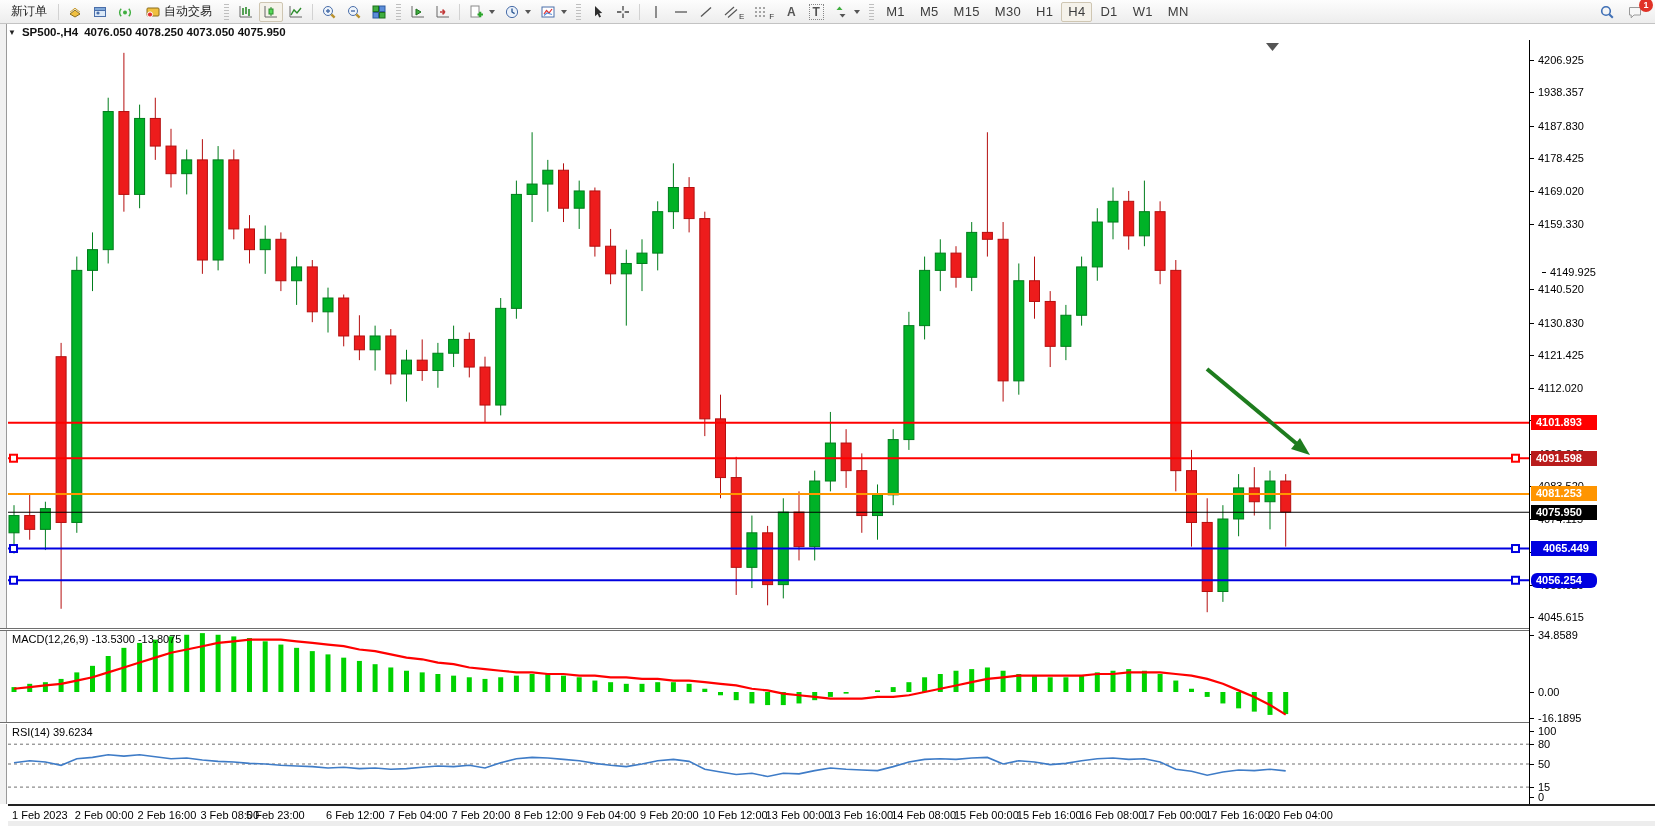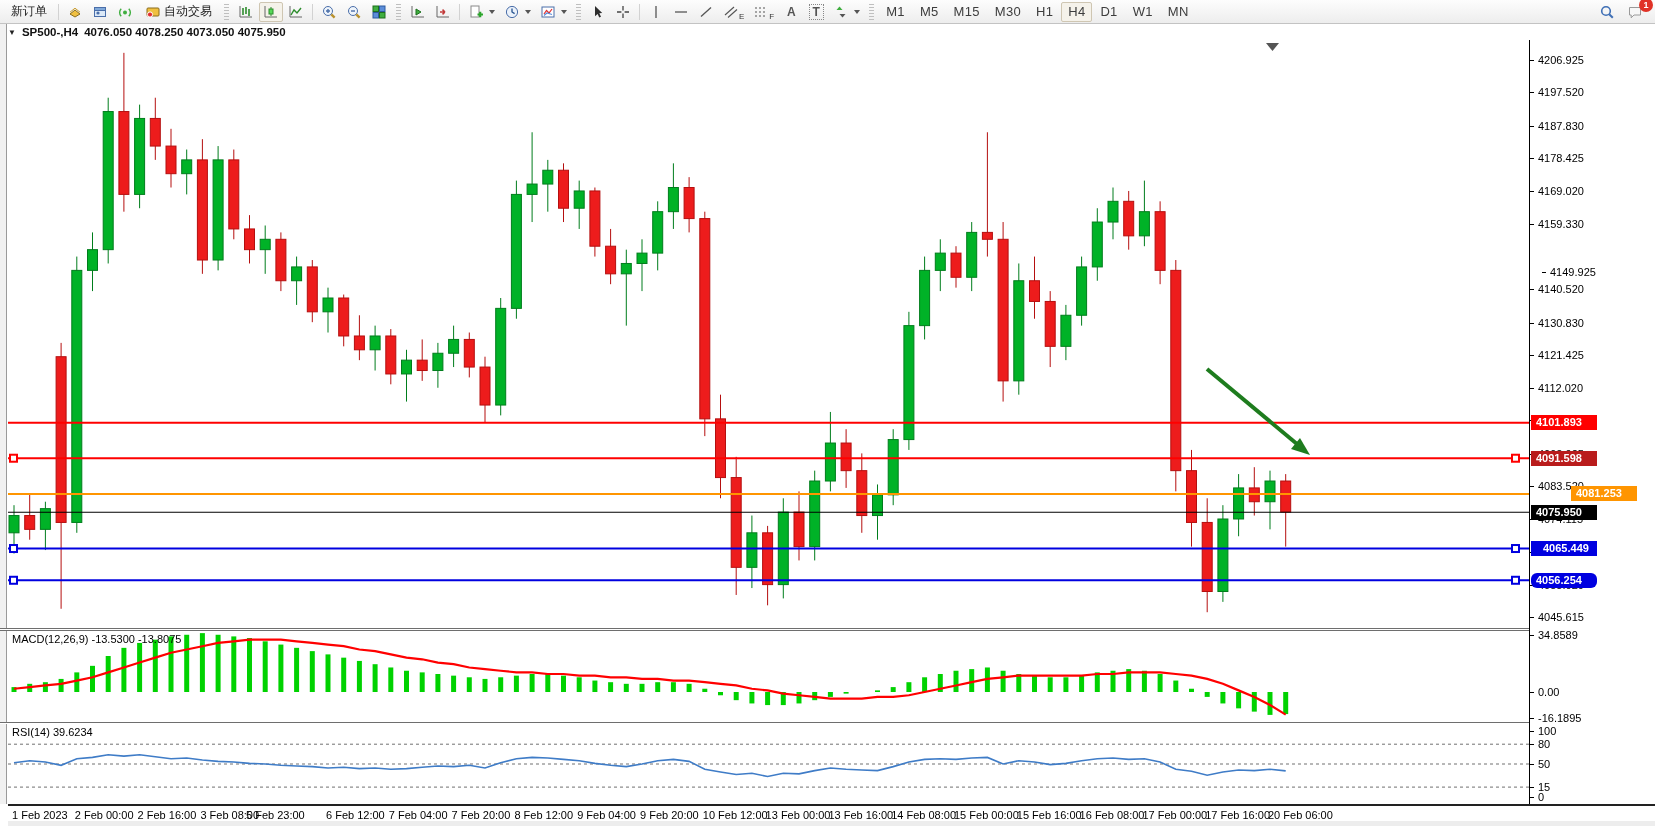--- a/index.html
+++ b/index.html
@@ -725,21 +725,21 @@
       <svg class="pane-svg" id="rsi-svg" width="1521" height="79">
           <line x1="0" y1="20.199999999999996" x2="1521" y2="20.199999999999996" stroke="#707070" stroke-width="1" stroke-dasharray="3 3"></line>
           <line x1="0" y1="40" x2="1521" y2="40" stroke="#707070" stroke-width="1" stroke-dasharray="3 3"></line>
           <line x1="0" y1="63.1" x2="1521" y2="63.1" stroke="#707070" stroke-width="1" stroke-dasharray="3 3"></line>
           <polyline points="6,38.68 21.7,36.699999999999996 37.4,38.019999999999996 53.099999999999994,41.32 68.8,34.72 84.5,33.4 100.19999999999999,30.759999999999998 115.89999999999999,32.08 131.6,30.759999999999998 147.29999999999998,32.739999999999995 163,34.72 178.7,34.059999999999995 194.39999999999998,36.04 210.1,37.36 225.79999999999998,38.019999999999996 241.5,39.339999999999996 257.2,40 272.9,41.32 288.59999999999997,41.98 304.3,42.64 320,43.959999999999994 335.7,43.3 351.4,44.62 367.09999999999997,43.959999999999994 382.79999999999995,45.28 398.5,44.62 414.2,43.3 429.9,41.98 445.59999999999997,42.64 461.29999999999995,41.32 477,43.959999999999994 492.7,38.68 508.4,34.72 524.1,33.4 539.8,34.059999999999995 555.5,35.379999999999995 571.1999999999999,36.699999999999996 586.9,39.339999999999996 602.6,41.32 618.3,42.64 634,40 649.6999999999999,36.699999999999996 665.4,35.379999999999995 681.1,37.36 696.8,45.28 712.5,47.92 728.1999999999999,50.56 743.9,49.239999999999995 759.5999999999999,52.54 775.3,49.239999999999995 791,49.9 806.6999999999999,46.599999999999994 822.4,43.959999999999994 838.0999999999999,45.28 853.8,45.94 869.5,46.599999999999994 885.1999999999999,42.64 900.9,38.019999999999996 916.5999999999999,35.379999999999995 932.3,34.72 948,35.379999999999995 963.6999999999999,34.059999999999995 979.4,33.4 995.0999999999999,40 1010.8,36.699999999999996 1026.5,38.019999999999996 1042.2,40.66 1057.8999999999999,39.339999999999996 1073.6,36.699999999999996 1089.3,34.72 1105,34.059999999999995 1120.7,35.379999999999995 1136.3999999999999,34.72 1152.1,38.019999999999996 1167.8,45.28 1183.5,47.26 1199.2,51.22 1214.8999999999999,47.92 1230.6,45.94 1246.3,46.599999999999994 1262,45.28 1277.7,46.864" fill="none" stroke="#3f7cc7" stroke-width="1.6"></polyline>
         </svg>
     </div>
 
     <div class="axis-col" id="price-axis">
         <div class="tick-label" style="top: 13px;">4206.925</div>
-        <div class="tick-label" style="top: 45.4758px;">4197.520</div>
+        <div class="tick-label" style="top: 45.4758px;">1938.357</div>
         <div class="tick-label" style="top: 78.9358px;">4187.830</div>
         <div class="tick-label" style="top: 111.412px;">4178.425</div>
         <div class="tick-label" style="top: 143.887px;">4169.020</div>
         <div class="tick-label" style="top: 177.347px;">4159.330</div>
         <div class="tick-label" style="top: 225px; margin-left: 12px;">4149.925</div>
         <div class="tick-label" style="top: 242.299px;">4140.520</div>
         <div class="tick-label" style="top: 275.759px;">4130.830</div>
         <div class="tick-label" style="top: 308.235px;">4121.425</div>
         <div class="tick-label" style="top: 340.711px;">4112.020</div>
         <div class="tick-label" style="top: 373.186px;">4102.615</div>
@@ -752,21 +752,21 @@
         <div class="tick-label" style="top: 587.994px;">34.8589</div>
         <div class="tick-label" style="top: 645px;">0.00</div>
         <div class="tick-label" style="top: 671.475px;">-16.1895</div>
         <div class="tick-label" style="top: 684px;">100</div>
         <div class="tick-label" style="top: 697.2px;">80</div>
         <div class="tick-label" style="top: 717px;">50</div>
         <div class="tick-label" style="top: 740.1px;">15</div>
         <div class="tick-label" style="top: 750px;">0</div>
         <div class="price-badge" style="top: 375.18px; background: rgb(255, 0, 0);">4101.893</div>
         <div class="price-badge" style="top: 410.729px; background: #b91c1c;">4091.598</div>
-        <div class="price-badge" style="top: 446.45px; background: rgb(255, 149, 0); margin-left: 40px;">4081.253</div>
+        <div class="price-badge" style="top: 446.45px; background: rgb(255, 149, 0);">4081.253</div>
         <div class="price-badge" style="top: 464.762px; background: rgb(0, 0, 0);">4075.950</div>
         <div class="price-badge" style="top: 501.022px; background: rgb(0, 0, 224); padding-left: 12px;">4065.449</div>
         <div class="price-badge" style="top: 532.773px; background: rgb(0, 0, 224); border-radius: 6px;">4056.254</div>
       </div>
 
     <div class="time-axis" id="time-axis">
         <div class="time-label" style="left: 4px;">1 Feb 2023</div>
         <div class="time-label" style="left: 66.8px;">2 Feb 00:00</div>
         <div class="time-label" style="left: 129.6px;">2 Feb 16:00</div>
         <div class="time-label" style="left: 192.4px;">3 Feb 08:00</div>
@@ -779,16 +779,16 @@
         <div class="time-label" style="left: 632px;">9 Feb 20:00</div>
         <div class="time-label" style="left: 694.8px;">10 Feb 12:00</div>
         <div class="time-label" style="left: 757.6px;">13 Feb 00:00</div>
         <div class="time-label" style="left: 820.4px;">13 Feb 16:00</div>
         <div class="time-label" style="left: 883.2px;">14 Feb 08:00</div>
         <div class="time-label" style="left: 946px;">15 Feb 00:00</div>
         <div class="time-label" style="left: 1008.8px;">15 Feb 16:00</div>
         <div class="time-label" style="left: 1071.6px;">16 Feb 08:00</div>
         <div class="time-label" style="left: 1134.4px;">17 Feb 00:00</div>
         <div class="time-label" style="left: 1197.2px;">17 Feb 16:00</div>
-        <div class="time-label" style="left: 1260px;">20 Feb 06:00</div>
+        <div class="time-label" style="left: 1260px;">20 Feb 04:00</div>
       </div>
   </div>
 </div>
 
 </body></html>

